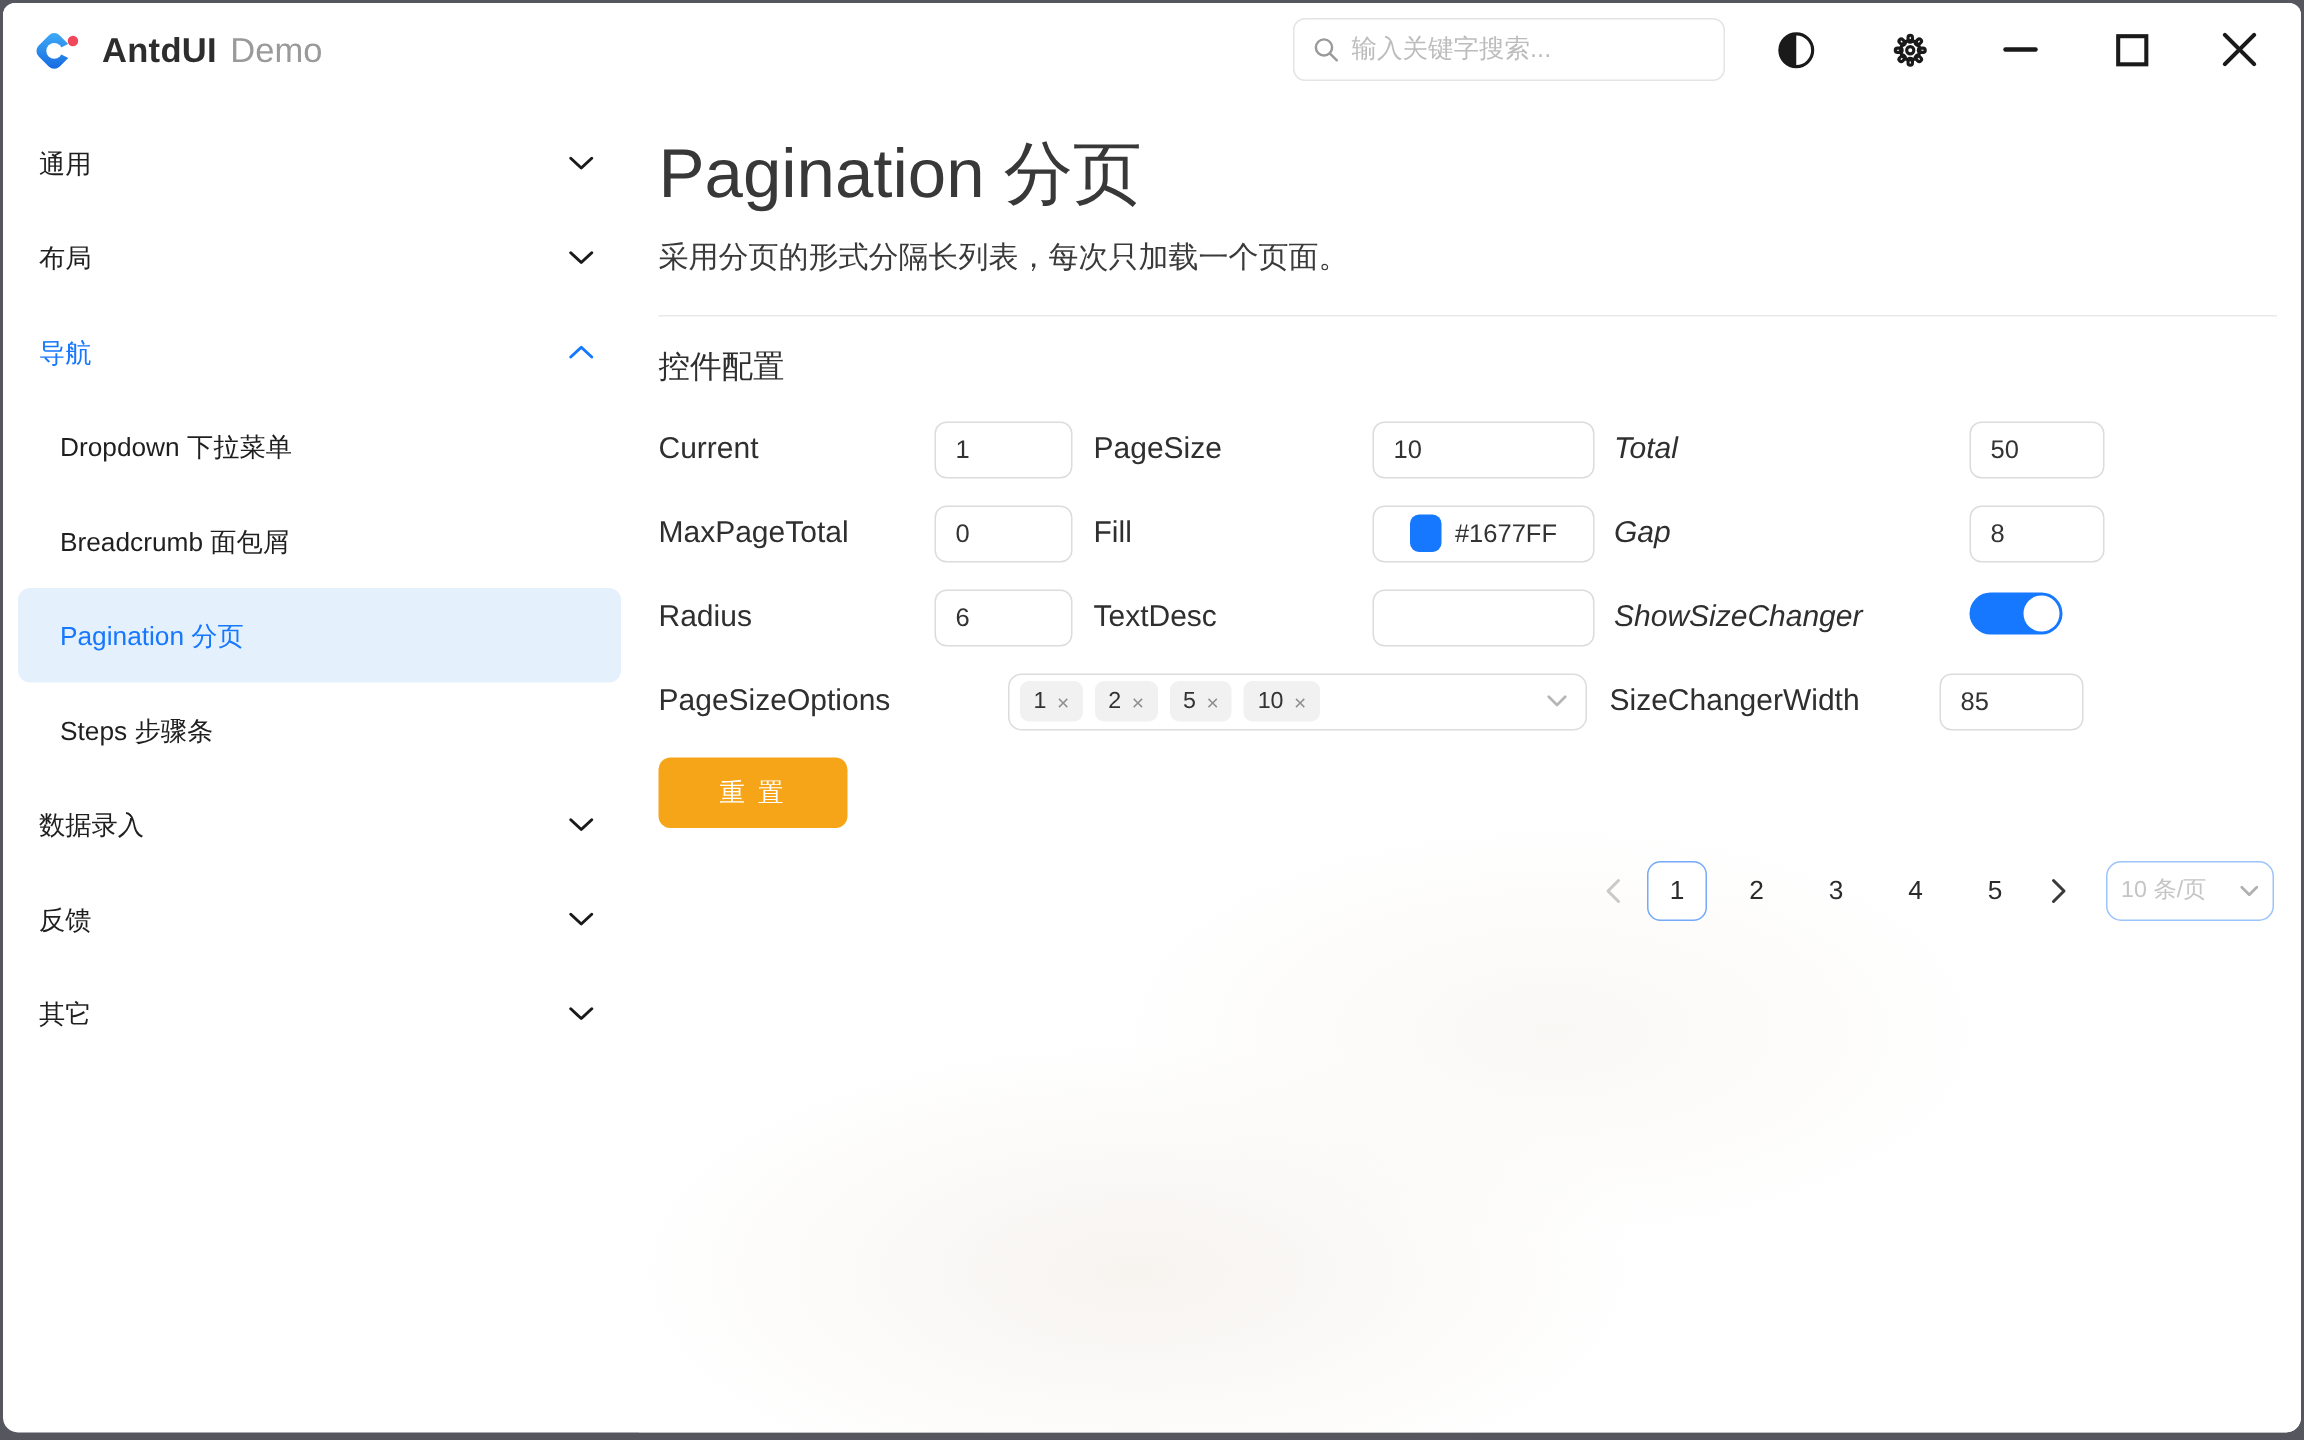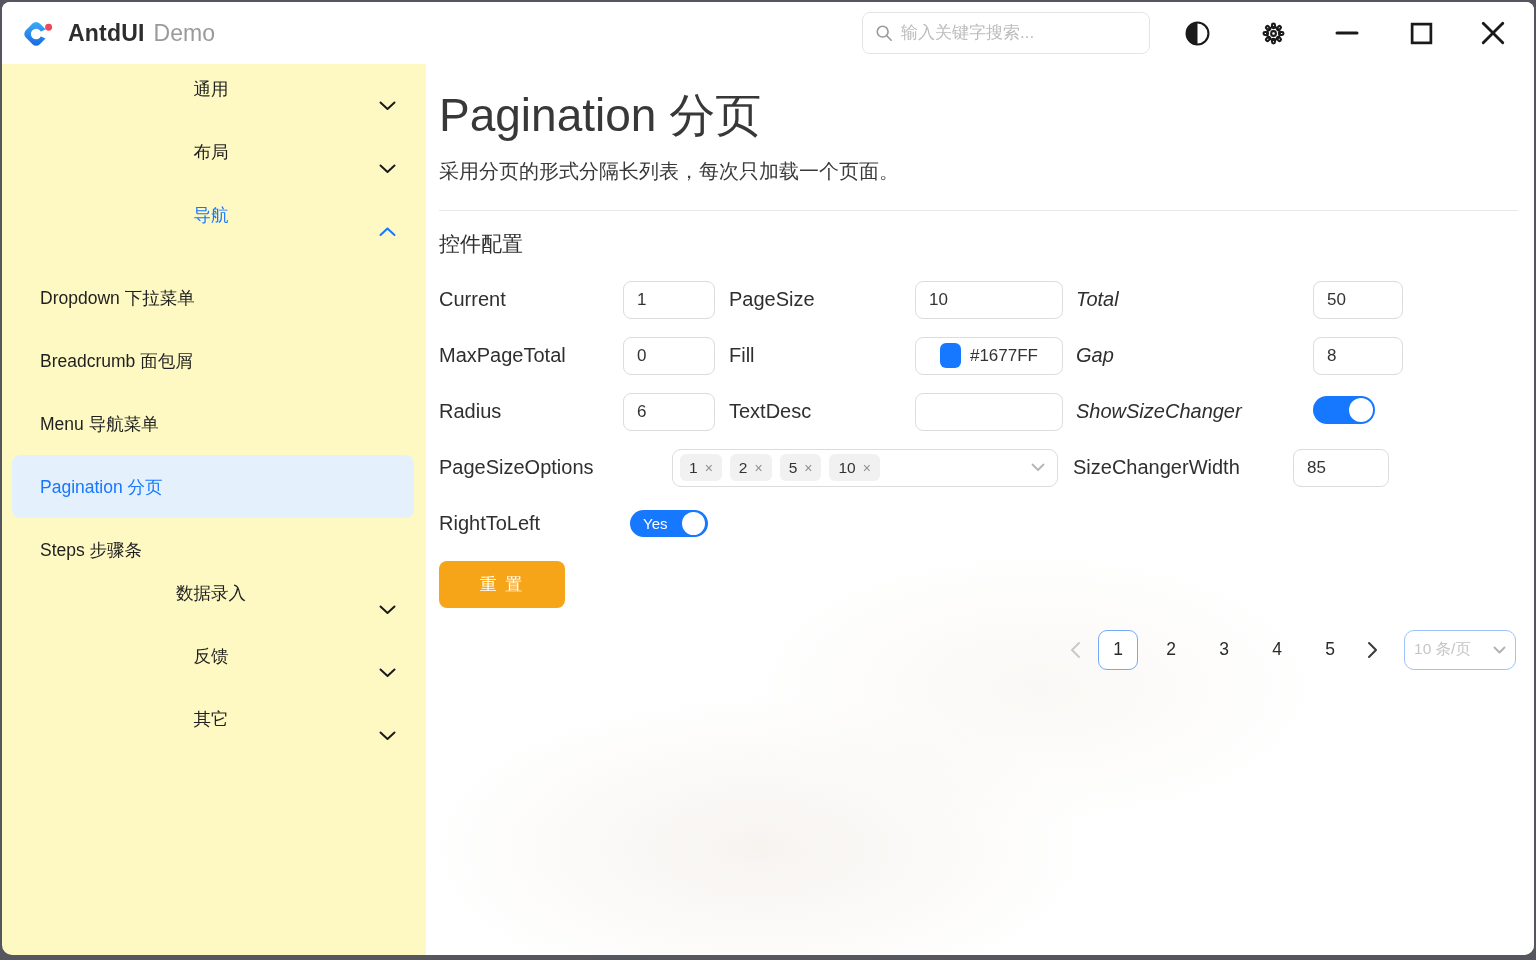--- a/index.html
+++ b/index.html
@@ -4,21 +4,21 @@
 <style>
   * { box-sizing: border-box; margin: 0; padding: 0; }
   html, body { width: 1536px; height: 960px; overflow: hidden; }
   body {
     font-family: "Liberation Sans", "DejaVu Sans", sans-serif;
     background: #56565f;
     color: #1f1f1f;
   }
   .window {
     position: absolute; left: 2px; top: 2px; right: 2px; bottom: 5px;
-    background: #fef9c3;
+    background: #ffffff;
     border-radius: 8px 8px 10px 10px;
     overflow: hidden;
     display: flex; flex-direction: column;
   }
   
   .titlebar {
     height: 62px; flex: 0 0 62px;
     display: flex; align-items: center;
     padding: 0 24px 0 20px;
     background: #fff;
@@ -47,21 +47,21 @@
   .tb-btn.theme { margin-left: 30px; }
   .tb-btn.gear  { margin-left: 42px; }
   .tb-btn.min   { margin-left: 40px; }
   .tb-btn.max   { margin-left: 40px; }
   .tb-btn.close { margin-left: 38px; }
   
   .app-body { flex: 1; display: flex; min-height: 0; }
   .sidebar { width: 424px; flex: 0 0 424px; padding-top: 13px; }
   .side-row {
     height: 63px; display: flex; align-items: center;
-    padding: 0 30px 0 24px; font-size: 17.5px; cursor: pointer; flex-direction: column;
+    padding: 0 30px 0 24px; font-size: 17.5px; cursor: pointer;
   }
   .side-row .chev { margin-left: auto; display: flex; }
   .side-child {
     height: 63px; display: flex; align-items: center;
     padding-left: 38px; font-size: 17.5px; cursor: pointer;
   }
   .side-child.selected {
     margin: 0 12px 0 10px; padding-left: 28px;
     background: #e4f1fd; border-radius: 8px; color: #1677FF;
   }
@@ -262,23 +262,20 @@
           <svg width="17" height="10" viewBox="0 0 17 10">
               <path d="M1.5 8 L8.5 1.5 L15.5 8" fill="none" stroke="#1677FF" stroke-width="2" stroke-linecap="round" stroke-linejoin="round"></path>
             </svg>
         </span>
       </div>
       <div class="side-child">
         <span>Dropdown 下拉菜单</span>
       </div>
       <div class="side-child">
         <span>Breadcrumb 面包屑</span>
-      </div>
-      <div class="side-child">
-        <span>Menu 导航菜单</span>
       </div>
       <div class="side-child selected">
         <span>Pagination 分页</span>
       </div>
       <div class="side-child">
         <span>Steps 步骤条</span>
       </div>
       <div class="side-row">
         <span>数据录入</span>
         <span class="chev">
@@ -366,27 +363,20 @@
             <svg width="14" height="9" viewBox="0 0 14 9">
                 <path d="M1.5 1.5 L7 7 L12.5 1.5" fill="none" stroke="#b5b5b5" stroke-width="1.8" stroke-linecap="round" stroke-linejoin="round"></path>
               </svg>
           </span>
         </div>
         <div class="scw-label">SizeChangerWidth</div>
         <input class="cfg-input scw-input" value="85" style="">
       </div>
 
       
-      <div class="cfg-row">
-        <div class="rtl-label">RightToLeft</div>
-        <button class="toggle-yes">
-          <span class="yes-label">Yes</span>
-          <span class="knob"></span>
-        </button>
-      </div>
 
       <button class="reset-btn">重 置</button>
 
       
       <div class="pager">
         <button class="pg-arrow">
           <svg width="12" height="18" viewBox="0 0 12 18">
               <path d="M10 2 L3 9 L10 16" fill="none" stroke="#c9c9c9" stroke-width="2" stroke-linecap="round" stroke-linejoin="round"></path>
             </svg>
         </button>

